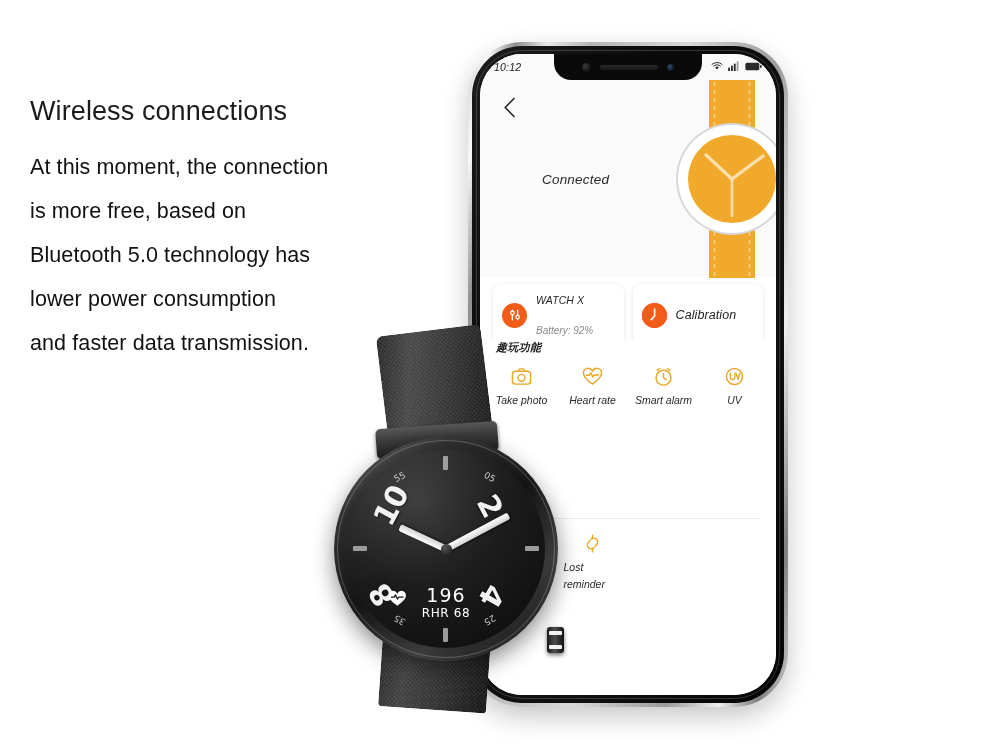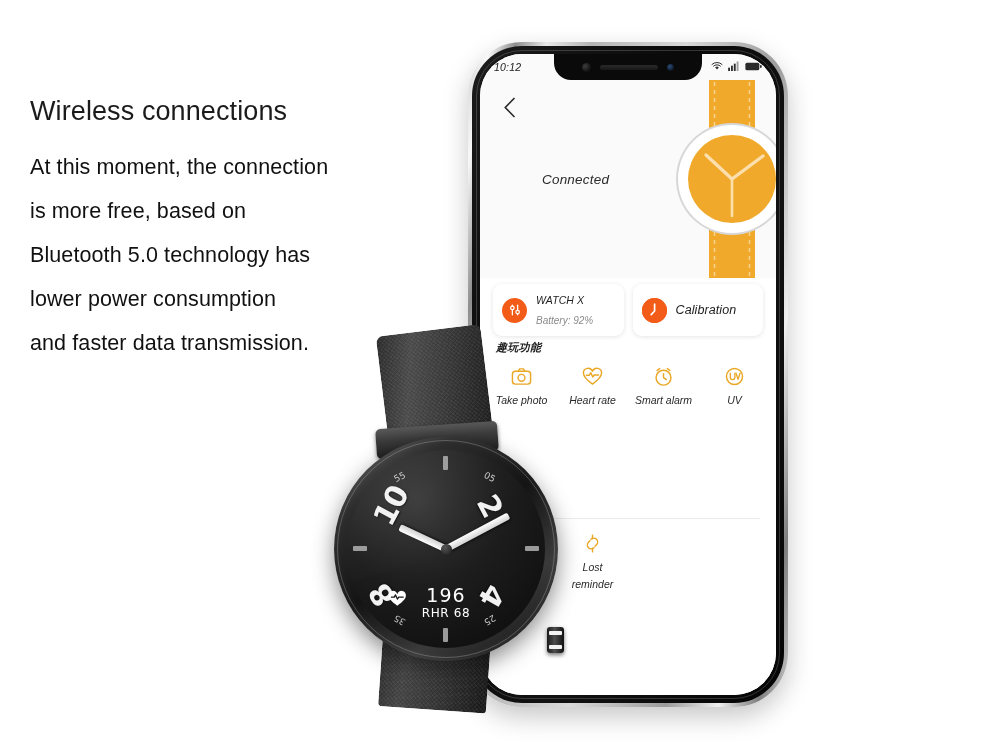--- a/index.html
+++ b/index.html
@@ -195,21 +195,21 @@
   #card-calibration { width: 143px; }
   .card-badge {
     width: 25px; height: 25px;
     border-radius: 50%;
     background: #F25C18;
     flex: 0 0 auto;
     display: flex;
     align-items: center;
     justify-content: center;
   }
-  .card-text { display: flex; flex-direction: column; gap: 9px; }
+  .card-text { display: flex; flex-direction: column; gap: 19px; }
   .card-title {
     font-size: 10.5px;
     color: #1d1d1d;
     letter-spacing: 0.1px;
   }
   .card-sub {
     font-size: 10px;
     color: #8b8b8b;
   }
   #calibration-label {
@@ -254,21 +254,20 @@
   }
   .fn-icon {
     width: 22px; height: 22px;
     display: flex;
     align-items: center;
     justify-content: center;
   }
   .fn-label {
     font-size: 10.5px;
     color: #2a2a2a;
-    text-align: center;
     line-height: 17px;
     max-width: 58px;
   }
   #fn-divider {
     position: absolute;
     left: 16px;
     right: 16px;
     top: 178px;
     height: 1px;
     background: #ececec;

